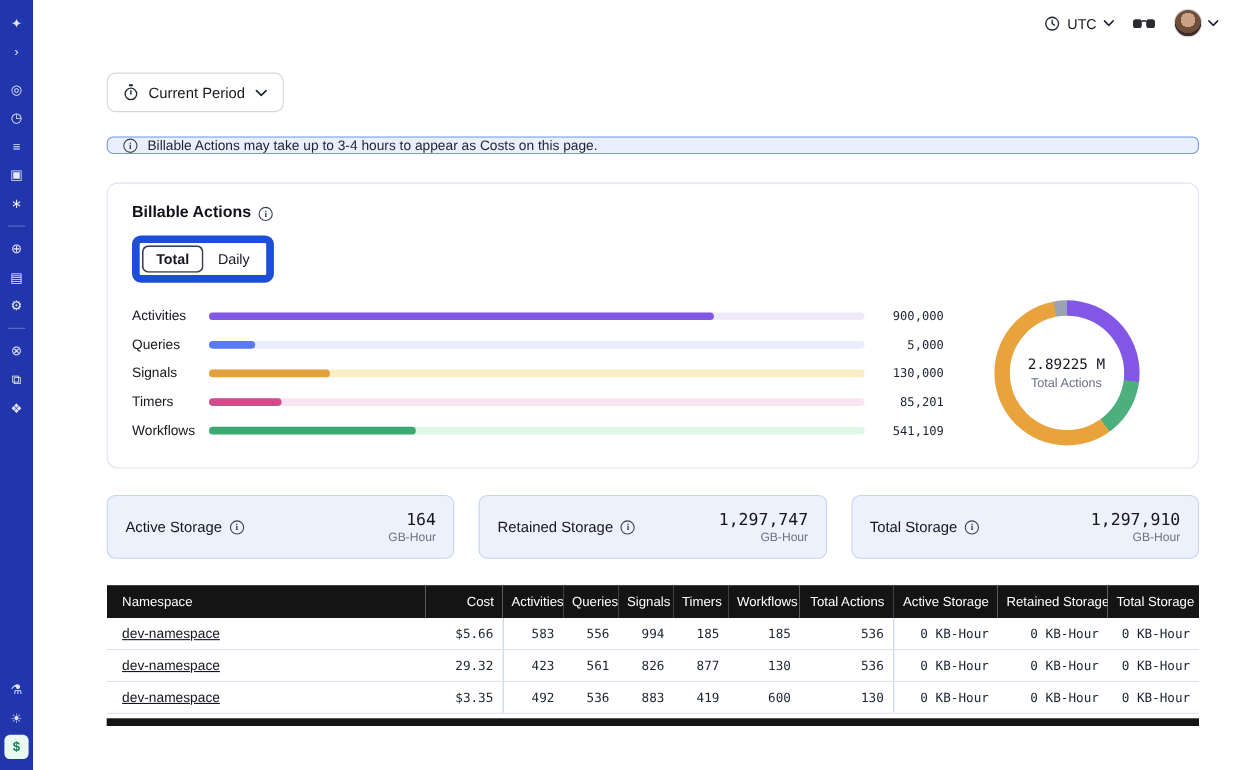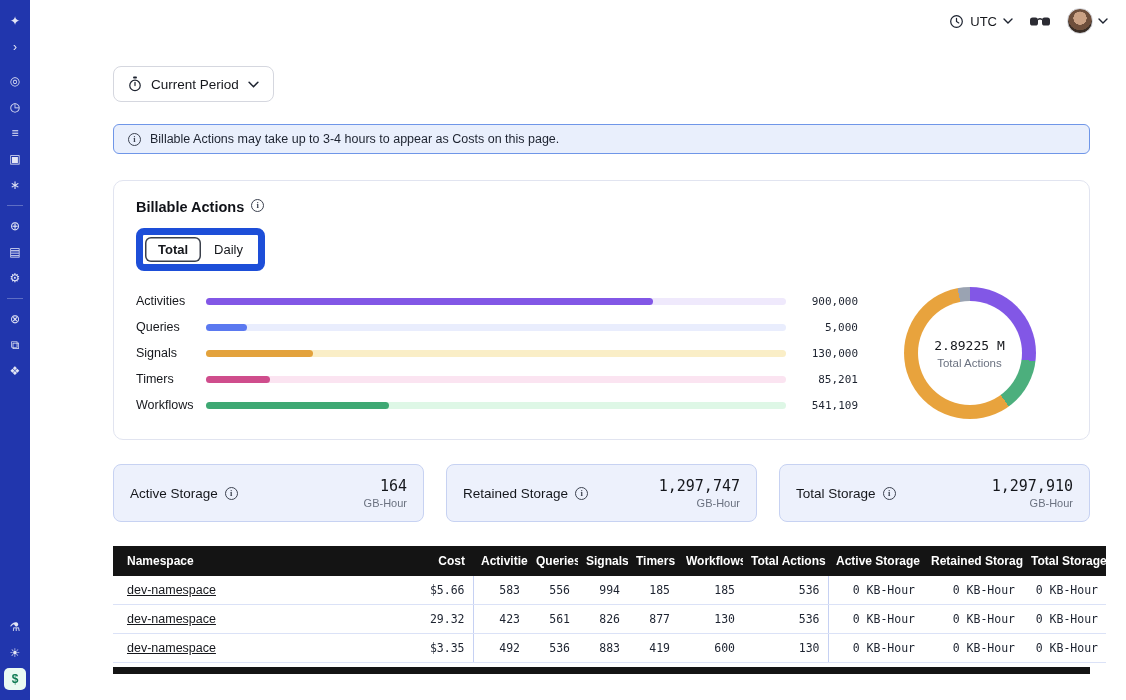--- a/index.html
+++ b/index.html
@@ -19,21 +19,21 @@
   .side-icon {
     width:22px; height:22px; margin:2px 0; border-radius:5px;
     display:flex; align-items:center; justify-content:center;
     color:rgba(255,255,255,.88); font-size:12px; cursor:pointer; user-select:none;
   }
   .side-icon.selected { background:#eafaf2; color:#0e7a52; font-weight:bold; }
   .side-divider { width:16px; height:1px; background:rgba(255,255,255,.28); margin:7px 0; }
   .side-bottom { margin-top:auto; display:flex; flex-direction:column; align-items:center; }
 
   
-  .main { margin-left:46px; }
+  .main { margin-left:30px; }
   .topbar {
     height:42px; display:flex; align-items:center; justify-content:flex-end;
     gap:16px; padding:0 18px;
   }
   .tz-picker { display:flex; align-items:center; gap:6px; font-size:13px; color:#15171c; cursor:pointer; }
   .icon-btn { display:flex; align-items:center; cursor:pointer; }
   .account { display:flex; align-items:center; gap:5px; cursor:pointer; }
   .avatar {
     width:26px; height:26px; border-radius:50%;
     background:radial-gradient(circle at 50% 38%, #caa184 0 34%, #6e4f3c 35% 62%, #3a2e26 63% 100%);
@@ -46,38 +46,38 @@
   .page-subtitle { font-size:11.5px; color:#3f4450; margin-top:7px; }
   .period-btn {
     display:flex; align-items:center; gap:9px; background:#fff;
     border:1px solid #d5d7df; border-radius:8px; padding:9px 14px;
     font-size:13.5px; font-weight:500; color:#15171c; cursor:pointer;
     font-family:"Liberation Sans", sans-serif;
   }
 
   .banner {
     margin-top:22px; background:#e9effc; border:1px solid #6f96e8; border-radius:6px;
-    padding:7px 14px; font-size:12.5px; color:#1d2330;
+    padding:0 14px; font-size:12.5px; color:#1d2330;
     display:flex; align-items:center; gap:9px;
   }
 
   .info-i {
     display:inline-flex; width:13px; height:13px; flex:0 0 13px;
     border:1.2px solid #3c4250; border-radius:50%;
     align-items:center; justify-content:center;
     font-size:8.5px; color:#3c4250; line-height:1;
   }
   .info-i::before { content:"i"; font-family:"Liberation Serif", serif; font-weight:700; }
 
   
   .card {
     margin-top:26px; border:1px solid #e1e4f0; border-radius:10px;
     padding:18px 22px 20px;
   }
-  .card-title { font-size:14.5px; font-weight:700; display:flex; align-items:flex-start; gap:7px; color:#101218; }
+  .card-title { font-size:14.5px; font-weight:700; display:flex; align-items:flex-end; gap:7px; color:#101218; }
   .tabs {
     display:inline-flex; border:7px solid #1d4ed8; border-radius:8px;
     margin-top:13px; padding:2px; background:#fff;
   }
   .tab { padding:5px 13px; font-size:13px; color:#15171c; cursor:pointer; border-radius:6px; }
   .tab.active { box-shadow:inset 0 0 0 1.5px #3a3f4a; font-weight:600; }
 
   .chart-area { display:flex; align-items:center; gap:14px; margin-top:16px; }
   .bars { flex:1; display:flex; flex-direction:column; gap:11px; }
   .bar-row { display:flex; align-items:center; height:15px; font-size:12.5px; }
@@ -103,21 +103,21 @@
   }
   .stat-label { font-size:13.5px; display:flex; align-items:center; gap:7px; color:#15171c; }
   .stat-right { text-align:right; }
   .stat-value { font-family:"DejaVu Sans Mono", monospace; font-size:15px; color:#15171c; }
   .stat-unit { font-size:11px; color:#6b7280; margin-top:2px; }
 
   
   .table-wrap { margin-top:24px; }
   table { width:100%; border-collapse:collapse; table-layout:fixed; }
   thead th {
-    background:#141414; color:#fff; font-size:12px; font-weight:700;
+    background:#141414; color:#fff; font-size:12px; font-weight:400;
     padding:8px 8px; text-align:right; white-space:nowrap; overflow:hidden;
   }
   thead th.left { text-align:left; padding-left:14px; }
   tbody td {
     padding:7px 8px; border-bottom:1px solid #dbe2f7; text-align:right;
     font-family:"DejaVu Sans Mono", monospace; font-size:11.5px; color:#1d2330;
     white-space:nowrap; overflow:hidden;
   }
   tbody td.ns { text-align:left; padding-left:14px; font-family:"Liberation Sans", sans-serif; font-size:12.5px; }
   tbody td.col-sep { border-left:1px solid #c6d1f3; }

